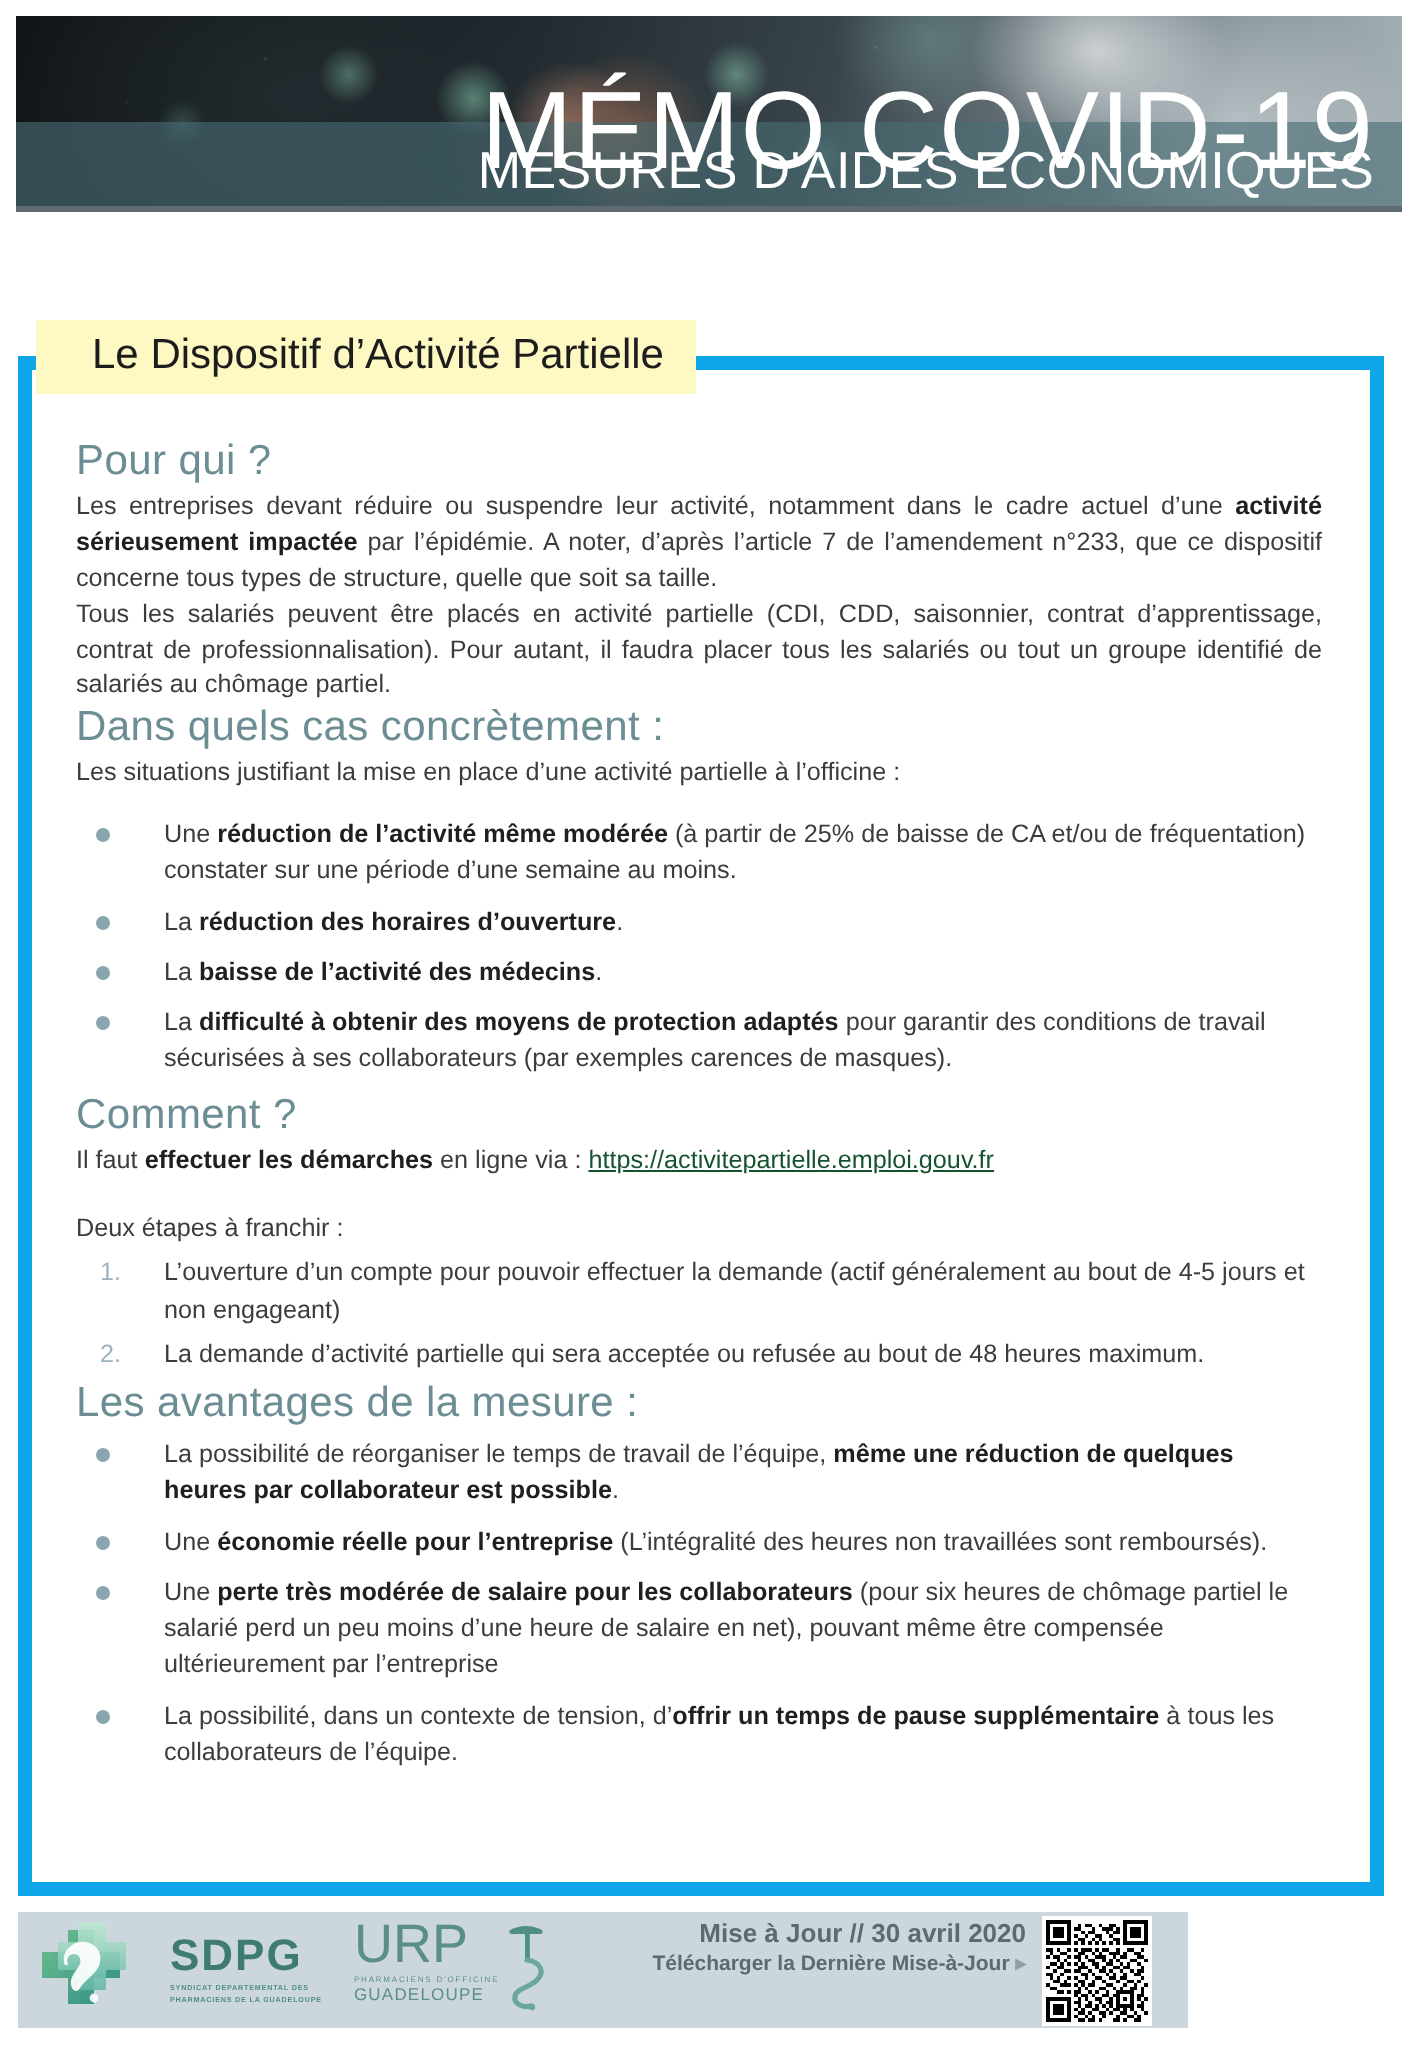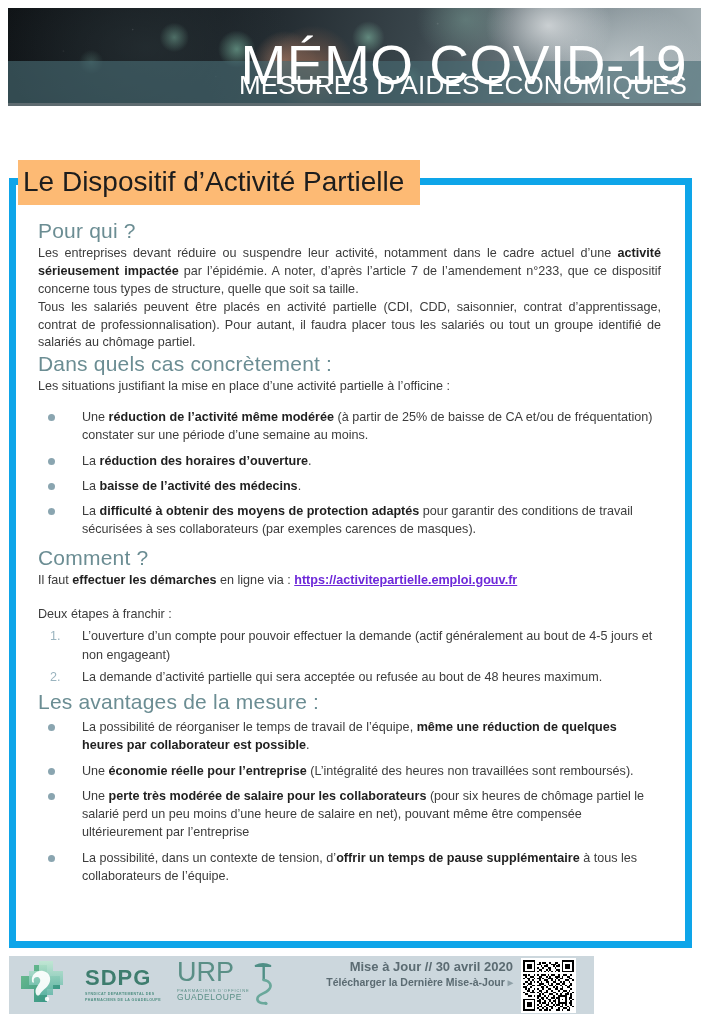--- a/index.html
+++ b/index.html
@@ -81,23 +81,23 @@
     color: #ffffff;
     letter-spacing: 0.2px;
     white-space: nowrap;
   }
 
   
   .doc-title-chip {
     position: absolute;
     left: 18px;
     top: 160px;
-    background: #fdba74;
-    padding: 6px 16px 7px 5px;
-    font-size: 28px;
+    background: #fef9c3;
+    padding: 6px 16px 7px 28px;
+    font-size: 21px;
     color: #1d1d1d;
     z-index: 3;
     white-space: nowrap;
   }
 
   
   .frame {
     position: absolute;
     left: 9px;
     top: 178px;
@@ -178,24 +178,23 @@
   ol.n > li::before {
     content: counter(st) ".";
     position: absolute;
     left: 12px;
     top: 0;
     color: #9ab4bf;
     font-size: 12.6px;
   }
 
   a.link {
-    color: #6d28d9;
+    color: #14532d;
     text-decoration: underline;
     font-size: 12.6px;
-    font-weight: bold;
   }
   .spacer-16 { height: 16px; }
 
   
   .footer {
     position: absolute;
     left: 9px;
     bottom: 10px;
     width: 585px;
     height: 58px;

